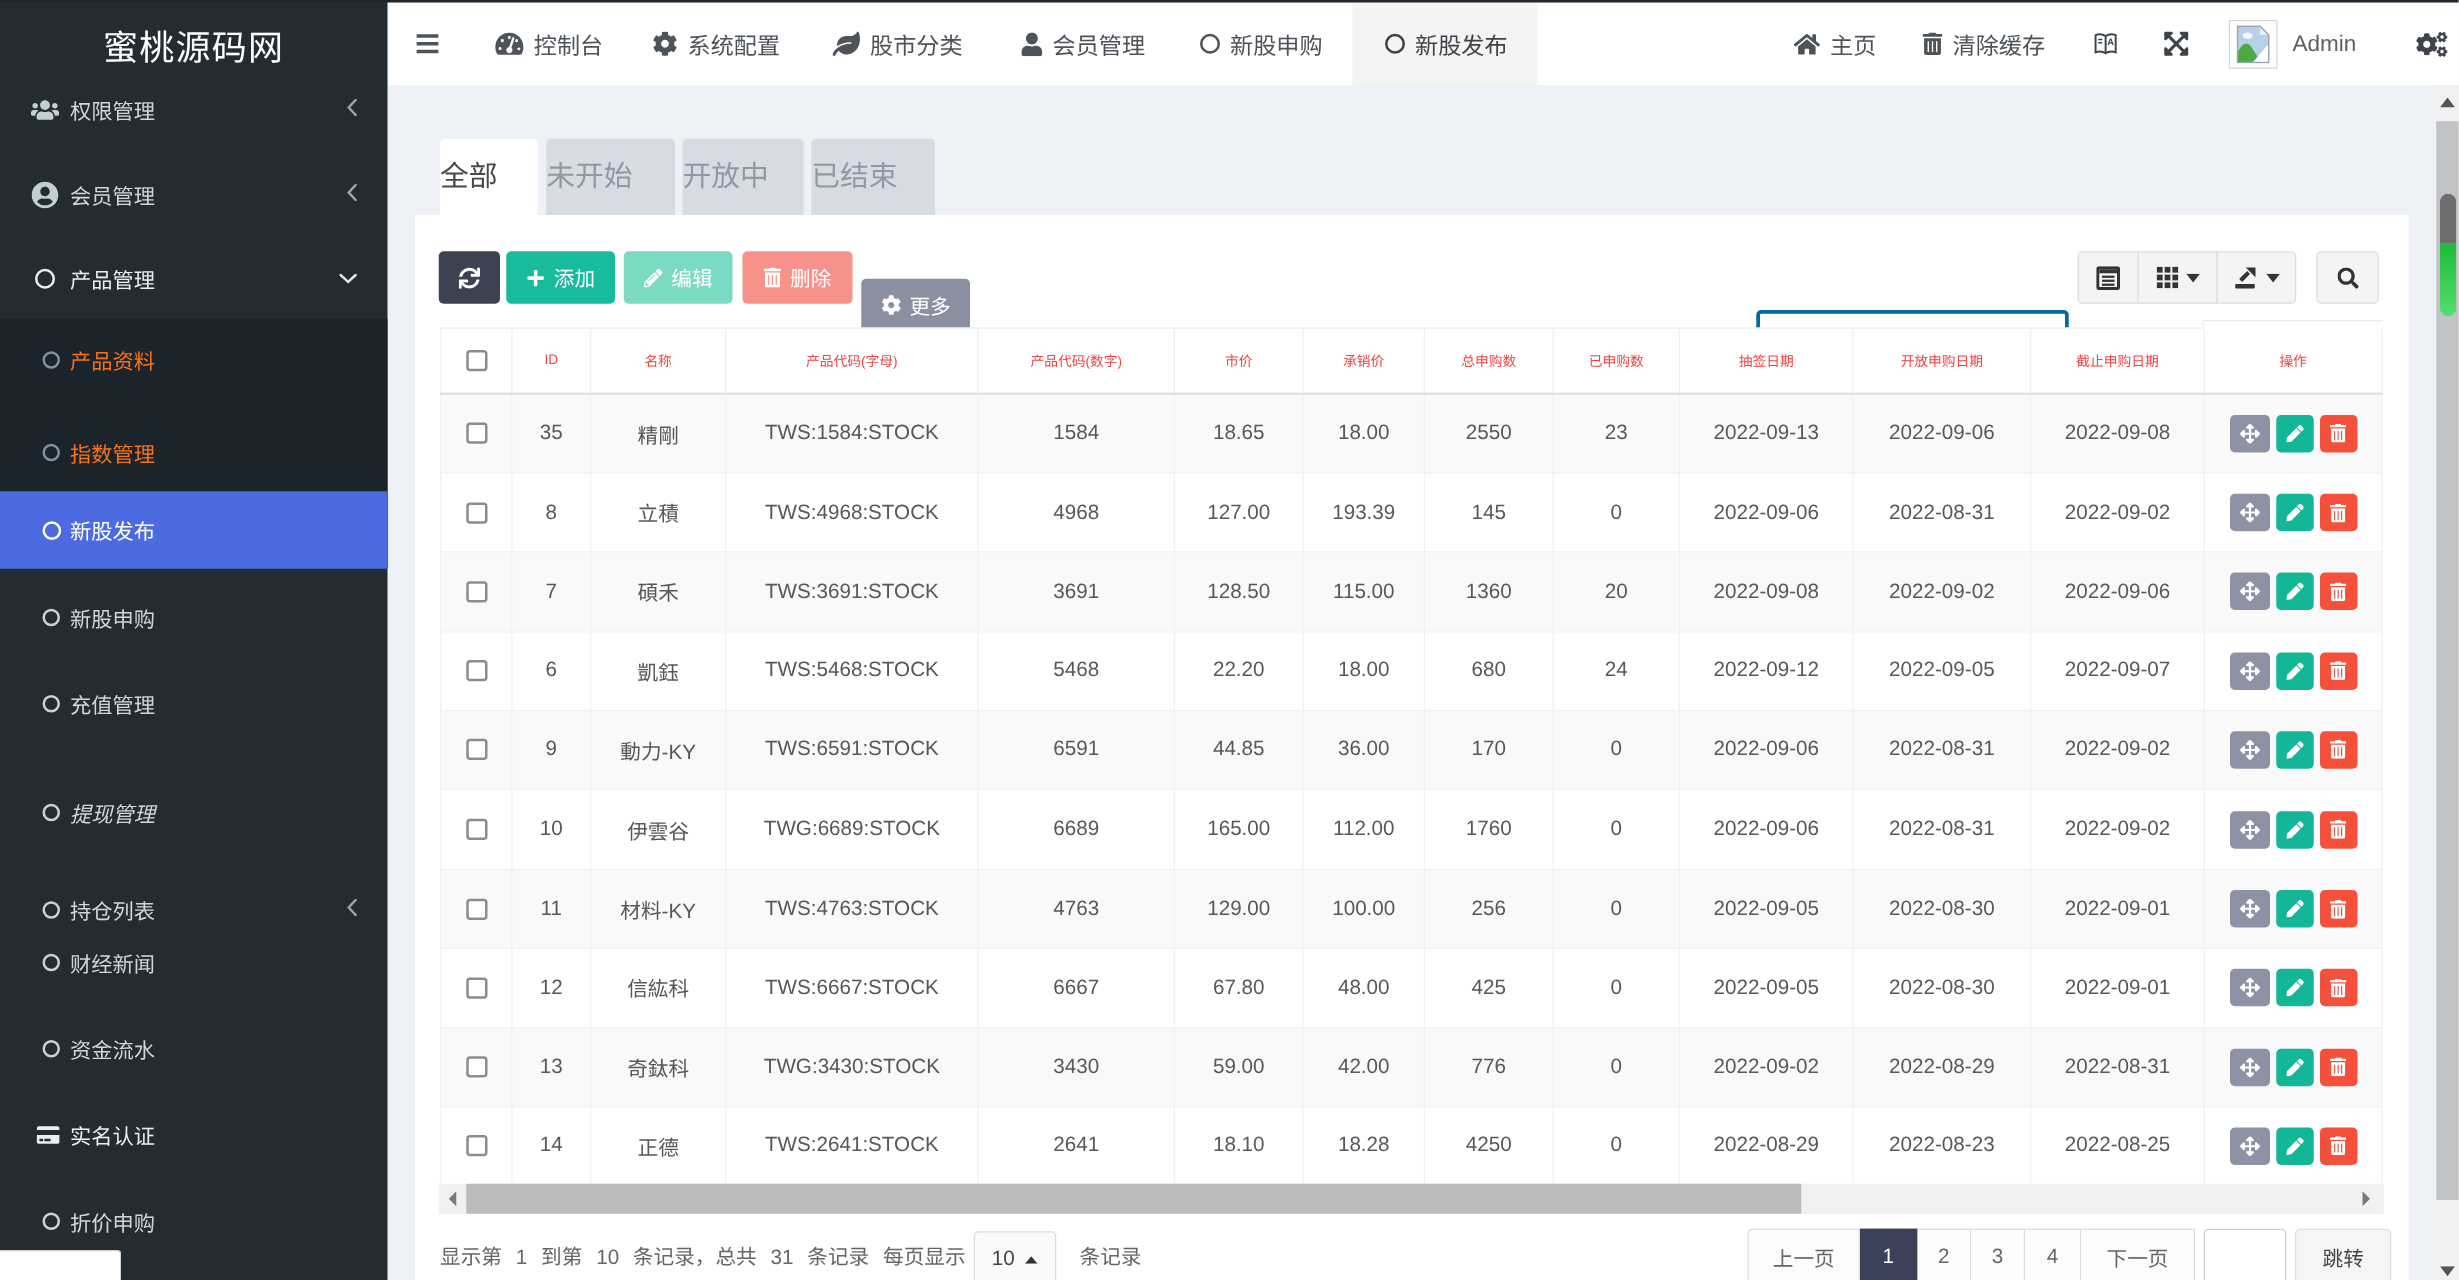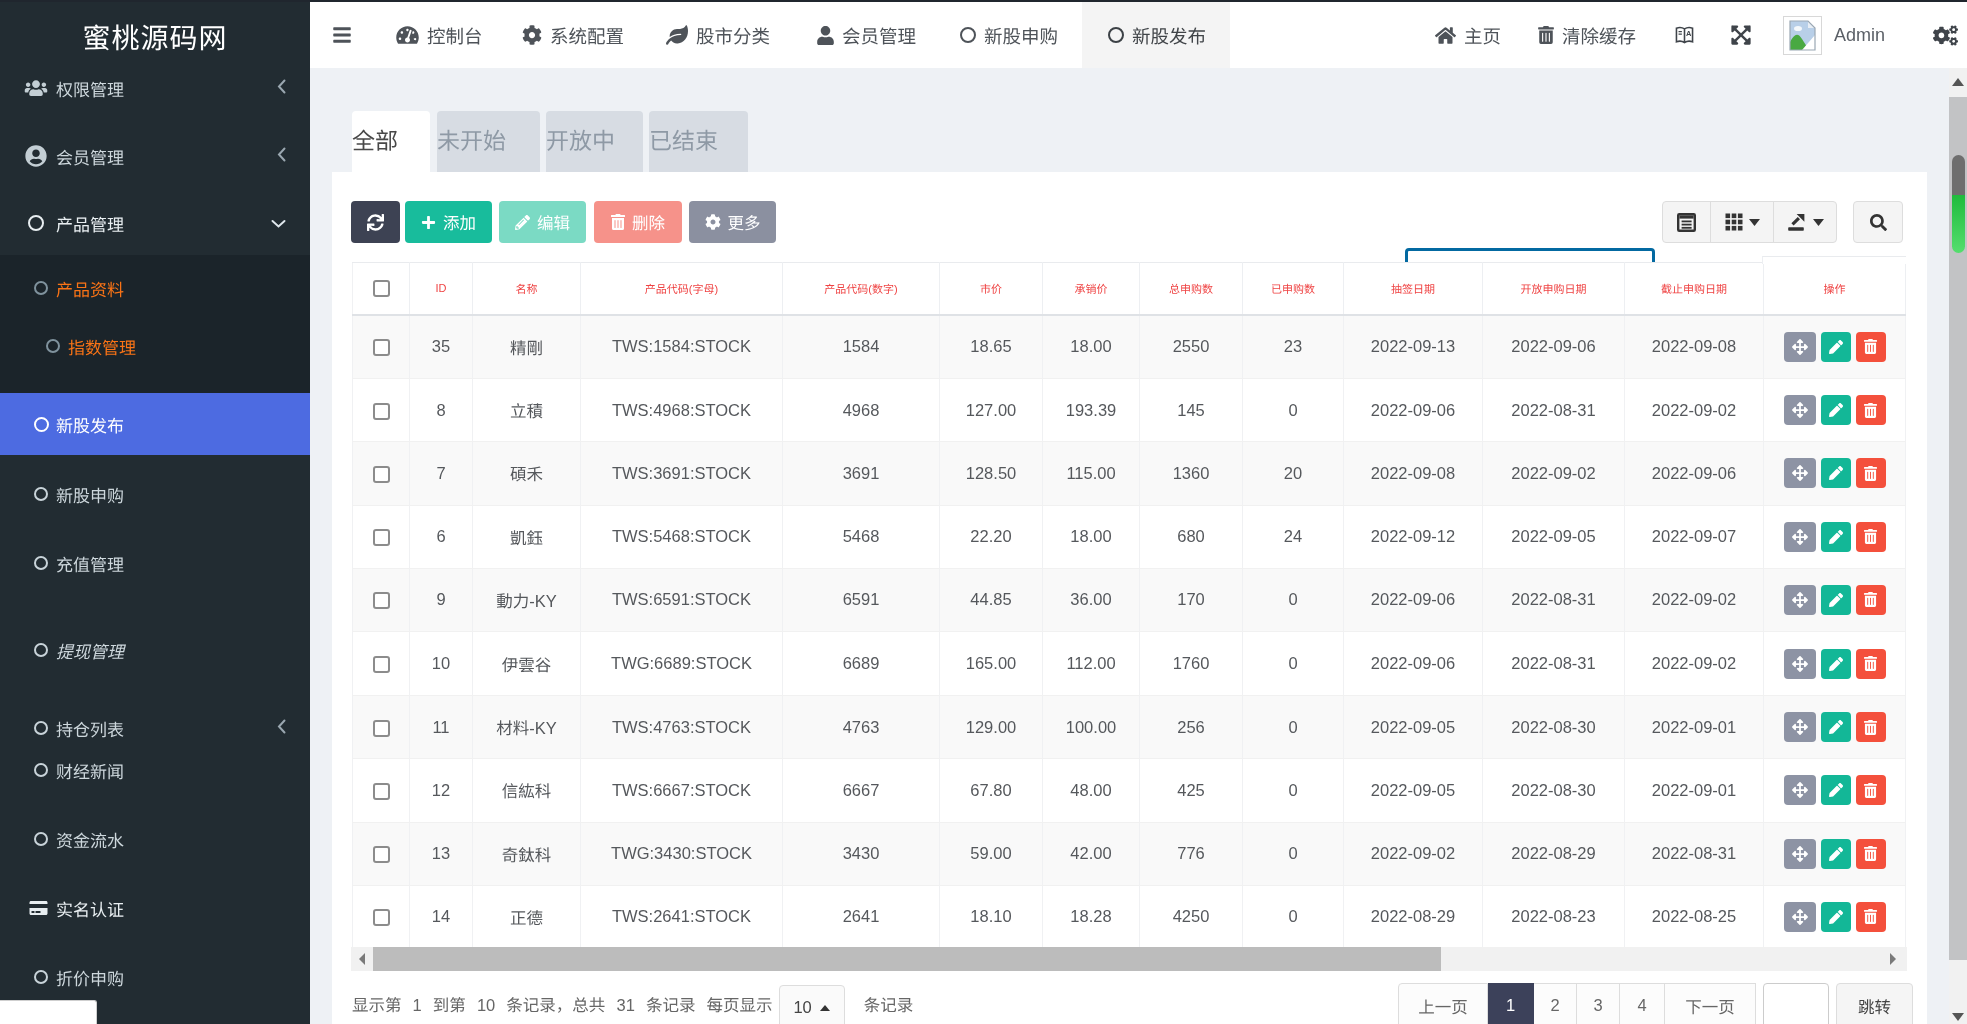--- a/index.html
+++ b/index.html
@@ -106,21 +106,21 @@
           <path d="M1.5 1.5 L7.5 7 L13.5 1.5" stroke="#dfe7ec" stroke-width="2" fill="none" stroke-linecap="round"></path>
         </svg></span>
   </div>
 
   <div class="mitem dim" style="top:258px;">
     <span class="mico" style="left:29px;">
         <span class="ring r14" style="border-color:#7f929d;"></span>
       </span>
     <span class="mtxt">产品资料</span>
   </div>
-  <div class="mitem dim" style="top:316px;margin-left:12px;">
+  <div class="mitem dim" style="top:332px;">
     <span class="mico" style="left:29px;">
         <span class="ring r14" style="border-color:#7f929d;"></span>
       </span>
     <span class="mtxt">指数管理</span>
   </div>
   <div class="mitem" style="top:394px;">
     <span class="mico" style="left:29px;">
         <span class="ring r14" style="border-color:#fff;border-width:2.5px;width:15px;height:15px;"></span>
       </span>
     <span class="mtxt" style="color:#fff;">新股发布</span>
@@ -288,21 +288,21 @@
       <path d="M497.9 142.1l-46.1 46.1c-4.7 4.7-12.3 4.7-17 0l-111-111c-4.7-4.7-4.7-12.3 0-17l46.1-46.1c18.7-18.7 49.1-18.7 67.9 0l60.1 60.1c18.8 18.7 18.8 49.1 0 67.9zM284.2 99.8L21.6 362.4.4 483.9c-2.9 16.4 11.4 30.6 27.8 27.8l121.5-21.3 262.6-262.6c4.7-4.7 4.7-12.3 0-17l-111-111c-4.8-4.7-12.4-4.7-17.1 0zM124.1 339.9c-5.5-5.5-5.5-14.3 0-19.8l154-154c5.5-5.5 14.3-5.5 19.8 0s5.5 14.3 0 19.8l-154 154c-5.5 5.5-14.3 5.5-19.8 0zM88 424h48v36.3l-64.5 11.3-31.1-31.1L51.7 376H88v48z"></path>
     </svg>
   <span>编辑</span>
 </div>
 <div class="tbtn" style="left:594px;width:88px;background:#f6928a;">
   <svg width="14" height="16" viewBox="0 0 448 512" fill="#fff">
       <path d="M32 464a48 48 0 0 0 48 48h288a48 48 0 0 0 48-48V128H32zm272-256a16 16 0 0 1 32 0v224a16 16 0 0 1-32 0zm-96 0a16 16 0 0 1 32 0v224a16 16 0 0 1-32 0zm-96 0a16 16 0 0 1 32 0v224a16 16 0 0 1-32 0zM432 32H312l-9.4-18.7A24 24 0 0 0 281.1 0H166.8a23.72 23.72 0 0 0-21.4 13.3L136 32H16A16 16 0 0 0 0 48v32a16 16 0 0 0 16 16h416a16 16 0 0 0 16-16V48a16 16 0 0 0-16-16z"></path>
     </svg>
   <span>删除</span>
 </div>
-<div class="tbtn" style="left:689px;width:87px;background:#8b90a0;">
+<div class="tbtn" style="left:689px;width:87px;background:#8b90a0;margin-top:22px;">
   <svg width="16" height="16" viewBox="0 0 512 512" fill="#fff">
       <path d="M487.4 315.7l-42.6-24.6c4.3-23.2 4.3-47 0-70.2l42.6-24.6c4.9-2.8 7.1-8.6 5.5-14-11.1-35.6-30-67.8-54.7-94.6-3.8-4.1-10-5.1-14.8-2.3L380.8 110c-17.9-15.4-38.5-27.3-60.8-35.1V25.8c0-5.6-3.9-10.5-9.4-11.7-36.7-8.2-74.3-7.8-109.2 0-5.5 1.2-9.4 6.1-9.4 11.7V75c-22.2 7.9-42.8 19.8-60.8 35.1L88.7 85.5c-4.9-2.8-11-1.9-14.8 2.3-24.7 26.7-43.6 58.9-54.7 94.6-1.7 5.4.6 11.2 5.5 14L67.3 221c-4.3 23.2-4.3 47 0 70.2l-42.6 24.6c-4.9 2.8-7.1 8.6-5.5 14 11.1 35.6 30 67.8 54.7 94.6 3.8 4.1 10 5.1 14.8 2.3l42.6-24.6c17.9 15.4 38.5 27.3 60.8 35.1v49.2c0 5.6 3.9 10.5 9.4 11.7 36.7 8.2 74.3 7.8 109.2 0 5.5-1.2 9.4-6.1 9.4-11.7v-49.2c22.2-7.9 42.8-19.8 60.8-35.1l42.6 24.6c4.9 2.8 11 1.9 14.8-2.3 24.7-26.7 43.6-58.9 54.7-94.6 1.5-5.5-.7-11.3-5.6-14.1zM256 336c-44.1 0-80-35.9-80-80s35.9-80 80-80 80 35.9 80 80-35.9 80-80 80z"></path>
     </svg>
   <span>更多</span>
 </div>
 <div id="search-inp">搜索</div>
 <div class="gbtn" style="left:1662px;width:49px;border-radius:4px 0 0 4px;">
   <svg width="19" height="19" viewBox="0 0 19 19">
       <rect x="1.2" y="1.2" width="16.6" height="16.6" rx="1" fill="none" stroke="#333" stroke-width="2.4"></rect>
       <rect x="2.4" y="2.4" width="14.2" height="3.2" fill="#333"></rect>

